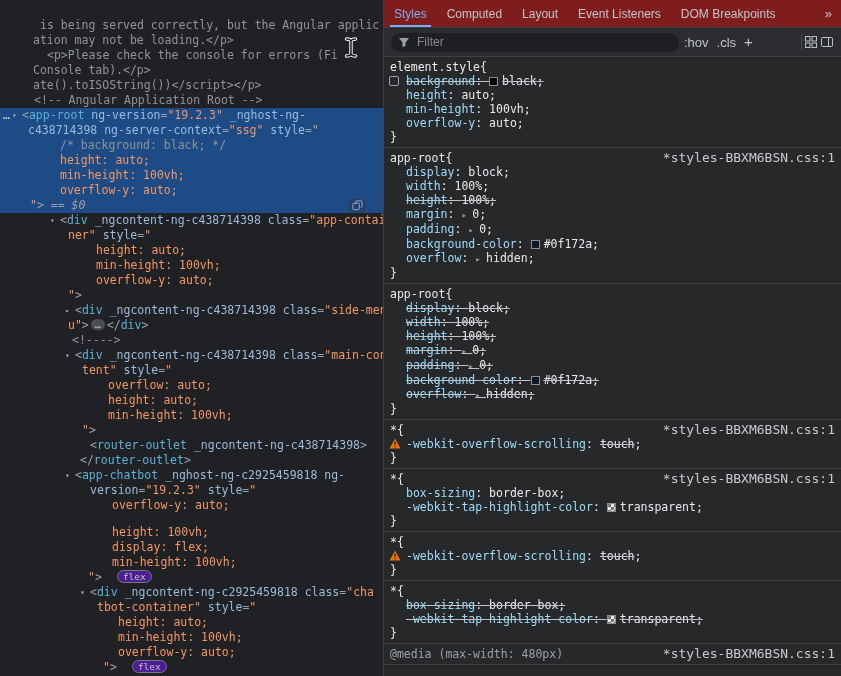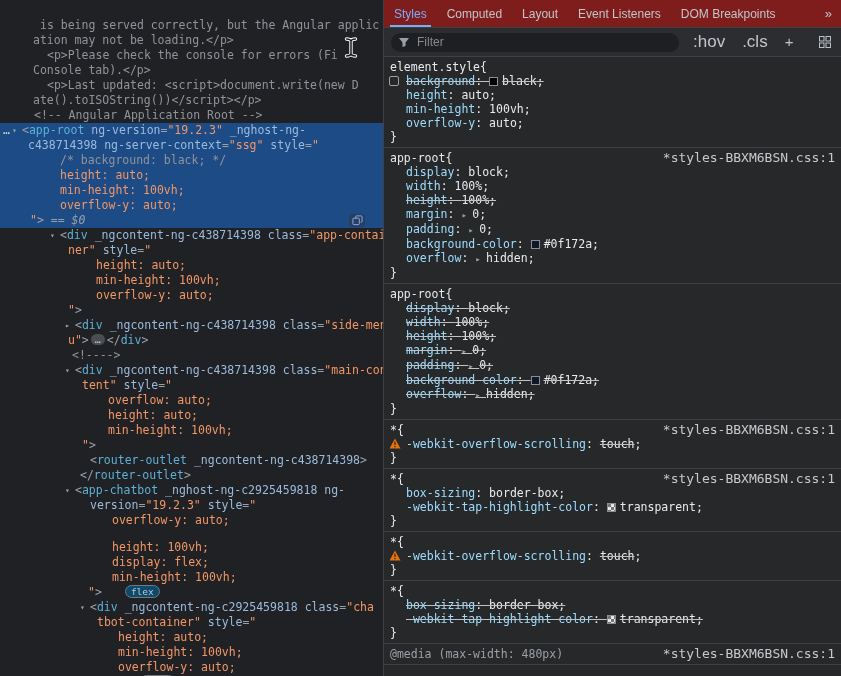--- a/index.html
+++ b/index.html
@@ -6,37 +6,37 @@
   .devtools{position:relative;width:841px;height:676px;overflow:hidden;font-family:"Liberation Sans",sans-serif;background:#202124;}
   
   .elements-panel{position:absolute;left:0;top:16px;width:383px;height:676px;overflow:hidden;background:#202124;padding-top:2px;box-sizing:border-box;}
   .tree-row{position:relative;height:15px;line-height:15px;white-space:pre;font-family:"DejaVu Sans Mono",monospace;font-size:11.5px;color:#e8eaed;}
   .tree-row.selected{background:#1d4b86;}
   .twisty{position:absolute;top:0;font-size:8px;color:#9aa0a6;line-height:15px;}
   .dots{position:absolute;left:3px;top:0;color:#d5d7da;letter-spacing:-1px;}
   .sg-t{color:#5db0d7}.sg-a{color:#9bbbdc}.sg-v{color:#f29766}.sg-p{color:#9aa0a6}
   .sg-cm{color:#909499}.sg-eq{color:#9aa0a6;font-style:italic}
   .pill{display:inline-block;background:#4a4d51;color:#c8cbcf;border-radius:6px;padding:0 4px;margin:0 2px;font-size:10px;line-height:11px;vertical-align:1px;}
-  .flex-badge{display:inline-block;border:1px solid #75787c;color:#c0c3c7;border-radius:7px;padding:0 5px;margin-left:23px;font-size:9.5px;line-height:11px;vertical-align:1px;background:#0c4a6e;}
+  .flex-badge{display:inline-block;border:1px solid #75787c;color:#c0c3c7;border-radius:7px;padding:0 5px;margin-left:15px;font-size:9.5px;line-height:11px;vertical-align:1px;background:#4c1d95;}
   .copy-btn{position:absolute;right:18px;top:1px;width:16px;height:13px;background:#2c3e5f;border-radius:3px;display:inline-flex;align-items:center;justify-content:center;}
   .cursor-icon{position:absolute;left:344px;top:21px;}
   .panel-divider{position:absolute;left:383px;top:0;width:1px;height:676px;background:#3f4042;}
   
   .styles-panel{position:absolute;left:384px;top:0;width:457px;height:676px;background:#27282a;display:flex;flex-direction:column;box-sizing:border-box;}
   .tabs-bar{height:27px;flex:0 0 27px;display:flex;align-items:stretch;background:#7f1d1d;border-bottom:1px solid #3f4042;color:#c2c5c9;font-size:12px;}
   .tabs{display:flex;flex:1;}
   .tab{display:flex;align-items:center;padding:0 10px;position:relative;cursor:default;white-space:nowrap;}
   .tab.active{color:#7cacf8;}
   .tab.active::after{content:"";position:absolute;left:6px;right:6px;bottom:0;height:2px;background:#7cacf8;}
   .more-tabs{display:flex;align-items:center;padding:0 9px;font-size:13px;color:#c2c5c9;}
-  .toolbar{height:28px;flex:0 0 28px;display:flex;align-items:center;gap:11px;background:#2b2d30;border-bottom:1px solid #3f4042;padding:0 7px;}
+  .toolbar{height:28px;flex:0 0 28px;display:flex;align-items:center;gap:2px;background:#2b2d30;border-bottom:1px solid #3f4042;padding:0 7px;}
   .filter-box{flex:0 0 288px;height:19px;border-radius:10px;background:#1e1f22;display:flex;align-items:center;gap:5px;padding:0 7px;box-sizing:border-box;}
   .filter-input{flex:1;background:transparent;border:0;outline:0;color:#e8eaed;font-family:"Liberation Sans",sans-serif;font-size:12px;min-width:0;}
   .filter-input::placeholder{color:#87898c;}
-  .tb-btn{color:#c2c5c9;font-size:17px;padding:1px 3px;border-radius:3px;cursor:default;}
+  .tb-btn{color:#c2c5c9;font-size:13px;padding:1px 3px;border-radius:3px;cursor:default;}
   .tb-plus{font-size:15px;line-height:12px;}
   .tb-sep{width:1px;height:15px;background:#47494c;margin-left:auto;}
   .tb-icon{display:inline-flex;align-items:center;}
   .rules{flex:1;overflow:hidden;font-family:"DejaVu Sans Mono",monospace;font-size:11.5px;color:#e8eaed;}
   .rule-section{border-bottom:1px solid #3f4042;padding:3px 0;}
   .rule-head{display:flex;align-items:baseline;padding:0 6px;line-height:14px;}
   .selector,.brace{color:#e8eaed;}
   .rule-link{margin-left:auto;padding-left:10px;color:#c6c9cd;font-size:13px;white-space:nowrap;cursor:pointer;}
   .atrule-text{color:#9aa0a6;}
   .prop-row{position:relative;padding-left:22px;line-height:14px;white-space:nowrap;}
@@ -56,21 +56,20 @@
 <body>
 
 <div class="devtools">
 
   <div class="elements-panel">
     <div id="dom-tree">
         <div class="tree-row" style="padding-left: 40px;"><span class="sg-cm">is being served correctly, but the Angular applic</span></div>
         <div class="tree-row" style="padding-left: 33px;"><span class="sg-cm">ation may not be loading.&lt;/p&gt;</span></div>
         <div class="tree-row" style="padding-left: 47px;"><span class="sg-cm">&lt;p&gt;Please check the console for errors (Fi</span></div>
         <div class="tree-row" style="padding-left: 33px;"><span class="sg-cm">Console tab).&lt;/p&gt;</span></div>
-        <div class="tree-row" style="padding-left: 47px;"><span class="sg-cm">&lt;p&gt;Last updated: &lt;script&gt;document.write(new D</span></div>
         <div class="tree-row" style="padding-left: 33px;"><span class="sg-cm">ate().toISOString())&lt;/script&gt;&lt;/p&gt;</span></div>
         <div class="tree-row" style="padding-left: 34px;"><span class="sg-cm">&lt;!-- Angular Application Root --&gt;</span></div>
         <div class="tree-row selected" style="padding-left: 22px;"><span class="dots">…</span><span class="twisty" style="left: 12px;">▾</span><span class="sg-p">&lt;</span><span class="sg-t">app-root</span><span class="sg-a"> ng-version</span><span class="sg-p">=</span><span class="sg-v">"19.2.3"</span><span class="sg-a"> _nghost-ng-</span></div>
         <div class="tree-row selected" style="padding-left: 28px;"><span class="sg-a">c438714398 ng-server-context</span><span class="sg-p">=</span><span class="sg-v">"ssg"</span><span class="sg-a"> style</span><span class="sg-p">=</span><span class="sg-v">"</span></div>
         <div class="tree-row selected" style="padding-left: 60px;"><span class="sg-cm">/* background: black; */</span></div>
         <div class="tree-row selected" style="padding-left: 60px;"><span class="sg-v">height: auto;</span></div>
         <div class="tree-row selected" style="padding-left: 60px;"><span class="sg-v">min-height: 100vh;</span></div>
         <div class="tree-row selected" style="padding-left: 60px;"><span class="sg-v">overflow-y: auto;</span></div>
         <div class="tree-row selected" style="padding-left: 30px;"><span class="sg-v">"</span><span class="sg-p">&gt;</span><span class="sg-eq"> == $0</span><span class="copy-btn"><svg width="11" height="11" viewBox="0 0 12 12" fill="none" stroke="#8ab4f8">
               <rect x="1" y="3.5" width="7" height="7" rx="1"></rect>

